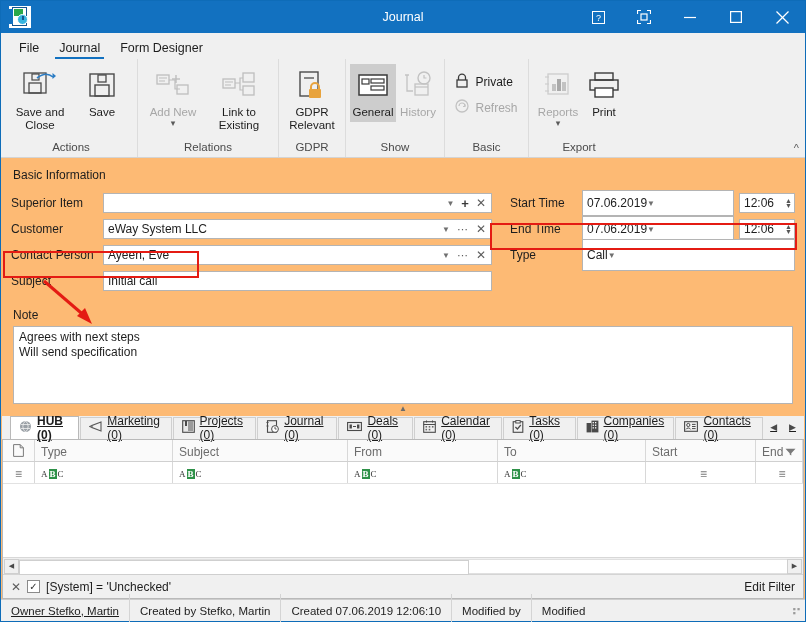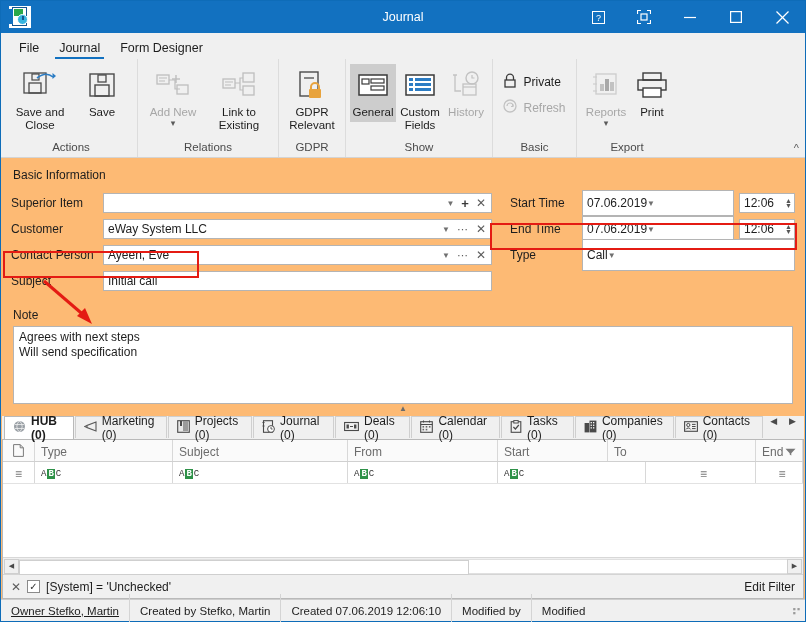--- a/index.html
+++ b/index.html
@@ -75,29 +75,29 @@
   .redbox { position:absolute; border:2px solid #e41b13; pointer-events:none; }
   .arrow-svg { position:absolute; pointer-events:none; }
 
   .note-label { font-size:12px; margin:12px 0 4px 2px; }
   .note-box { margin:0 2px; height:78px; border:1px solid #b4b4b4; background:#fff; padding:3px 5px; font-size:12px; line-height:15px; color:#1d1d1d; }
 
   .splitter { text-align:center; font-size:8px; color:#6b6b6b; height:12px; line-height:10px; }
 
   
   .bottom { flex:1; display:flex; flex-direction:column; border-top:0; padding:0 1px 0 1px; min-height:0; }
-  .tabs { display:flex; align-items:flex-start; height:23px; background:#f0f0f0; position:relative; padding-left:2px; }
+  .tabs { display:flex; align-items:center; height:23px; background:#f0f0f0; position:relative; padding-left:8px;text-decoration:underline; }
   .tab { display:flex; align-items:center; gap:5px; height:22px; padding:0 8px; font-size:12px; background:#f0f0f0; border:1px solid #cfcfcf; border-bottom:none; margin-right:1px; color:#1d1d1d; }
   .tab.active { background:#fff; font-weight:bold; height:23px; border-color:#b9b9b9; }
   .tab-scroll { margin-left:auto; display:flex; align-items:center; gap:12px; padding:0 8px 2px 6px; color:#4a4a4a; font-size:9px; background:#f0f0f0; }
   .gridwrap { flex:1; border:1px solid #b9b9b9; border-top:1px solid #b9b9b9; background:#fff; display:flex; flex-direction:column; min-height:0; }
   .ghead { display:flex; height:22px; background:#fafafa; border-bottom:1px solid #d0d0d0; font-size:12px; color:#6c6c6c; }
   .gcell { border-right:1px solid #d8d8d8; padding:3px 0 0 6px; overflow:hidden; white-space:nowrap; display:flex; align-items:center; }
   .gfilter { display:flex; height:22px; border-bottom:1px solid #e2e2e2; background:#fff; font-size:10px; }
-  .abc { display:inline-flex; align-items:center; font-size:9px; font-family:Liberation Mono, monospace; color:#333;justify-content:center; }
+  .abc { display:inline-flex; align-items:center; font-size:9px; font-family:Liberation Serif, serif; color:#333;justify-content:center; }
   .abc b { background:#2e9148; color:#fff; padding:0 1px; margin:0 1px; }
   .eqic { color:#7a7a7a; font-size:12px; line-height:10px; }
   .gbody { flex:1; background:#fff; }
   .hscroll { height:17px; background:#f0f0f0; border-top:1px solid #d8d8d8; display:flex; align-items:center; padding:0 1px; }
   .sb-arrow { width:15px; height:15px; background:#f0f0f0; border:1px solid #cfcfcf; display:flex; align-items:center; justify-content:center; font-size:7px; color:#4a4a4a; }
   .sb-track { flex:1; height:15px; background:#fff; border-top:1px solid #e0e0e0; border-bottom:1px solid #e0e0e0; position:relative; }
   .sb-thumb { position:absolute; left:0; top:0; width:450px; height:15px; background:#fff; border:1px solid #cfcfcf; }
   .filterbar { height:24px; background:#f0f0f0; border-top:1px solid #d4d4d4; display:flex; align-items:center; padding:0 8px; font-size:12px; gap:6px; }
   .fb-x { color:#5c5c5c; font-size:12px; }
   .fb-chk { width:13px; height:13px; border:1px solid #8a8a8a; background:#fff; display:flex; align-items:center; justify-content:center; font-size:10px; color:#333; }
@@ -249,34 +249,20 @@
             <div class="ic">
               <svg width="30" height="24" viewBox="0 0 30 24">
                 <rect x="1" y="2" width="28" height="20" fill="#fff" stroke="#3a3a3a" stroke-width="1.5"></rect>
                 <rect x="4" y="6" width="7" height="5" fill="none" stroke="#3a3a3a" stroke-width="1.2"></rect>
                 <rect x="13" y="6" width="13" height="4" fill="none" stroke="#3a3a3a" stroke-width="1.2"></rect>
                 <rect x="13" y="13" width="13" height="4" fill="none" stroke="#3a3a3a" stroke-width="1.2"></rect>
               </svg>
             </div>
             <span>General</span>
           </div>
-          <div class="bigbtn" style="width:48px;">
-            <div class="ic">
-              <svg width="30" height="24" viewBox="0 0 30 24">
-                <rect x="1" y="2" width="28" height="20" fill="#fff" stroke="#3a3a3a" stroke-width="1.5"></rect>
-                <rect x="4" y="5" width="4" height="3" fill="#2b7cc4"></rect>
-                <rect x="10" y="5" width="16" height="3" fill="#2b7cc4"></rect>
-                <rect x="4" y="10" width="4" height="3" fill="#2b7cc4"></rect>
-                <rect x="10" y="10" width="16" height="3" fill="#2b7cc4"></rect>
-                <rect x="4" y="15" width="4" height="3" fill="#2b7cc4"></rect>
-                <rect x="10" y="15" width="16" height="3" fill="#2b7cc4"></rect>
-              </svg>
-            </div>
-            <span>Custom Fields</span>
-          </div>
           <div class="bigbtn disabled" style="width:44px;">
             <div class="ic">
               <svg width="30" height="28" viewBox="0 0 30 28">
                 <path d="M2 4 h4 M4 4 v16 h6" fill="none" stroke="#c2c2c2" stroke-width="1.3"></path>
                 <rect x="12" y="13" width="13" height="11" fill="none" stroke="#c2c2c2" stroke-width="1.3"></rect>
                 <line x1="12" y1="16" x2="25" y2="16" stroke="#c2c2c2" stroke-width="1.2"></line>
                 <circle cx="21" cy="7" r="6" fill="none" stroke="#c2c2c2" stroke-width="1.4"></circle>
                 <path d="M21 4 v3 h2.5" fill="none" stroke="#c2c2c2" stroke-width="1.2"></path>
               </svg>
             </div>
@@ -560,22 +546,22 @@
       <div class="ghead">
         <div class="gcell" style="width:32px; justify-content:center; padding-left:0;">
           <span><svg width="11" height="13" viewBox="0 0 11 13">
                 <path d="M0.6 0.6 h6.6 l3.2 3.2 v8.6 h-9.8 z" fill="none" stroke="#7a7a7a" stroke-width="1"></path>
                 <path d="M7.2 0.6 v3.2 h3.2" fill="none" stroke="#7a7a7a" stroke-width="1"></path>
               </svg></span>
         </div>
         <div class="gcell" style="width:138px;">Type</div>
         <div class="gcell" style="width:175px;">Subject</div>
         <div class="gcell" style="width:150px;">From</div>
+        <div class="gcell" style="width:148px;">To</div>
         <div class="gcell" style="width:110px;">Start</div>
-        <div class="gcell" style="width:148px;">To</div>
         <div class="gcell" style="flex:1; justify-content:space-between; padding-right:6px;">
           <span>End</span>
           <span><svg width="11" height="8" viewBox="0 0 11 8">
                 <path d="M0.5 0.8 h10 L6.3 5.2 v2.4 l-1.6 -1 v-1.4 z" fill="#7a7a7a"></path>
               </svg></span>
         </div>
       </div>
 
       <div class="gfilter">
         <div class="gcell" style="width:32px; justify-content:center; padding-left:0;">

